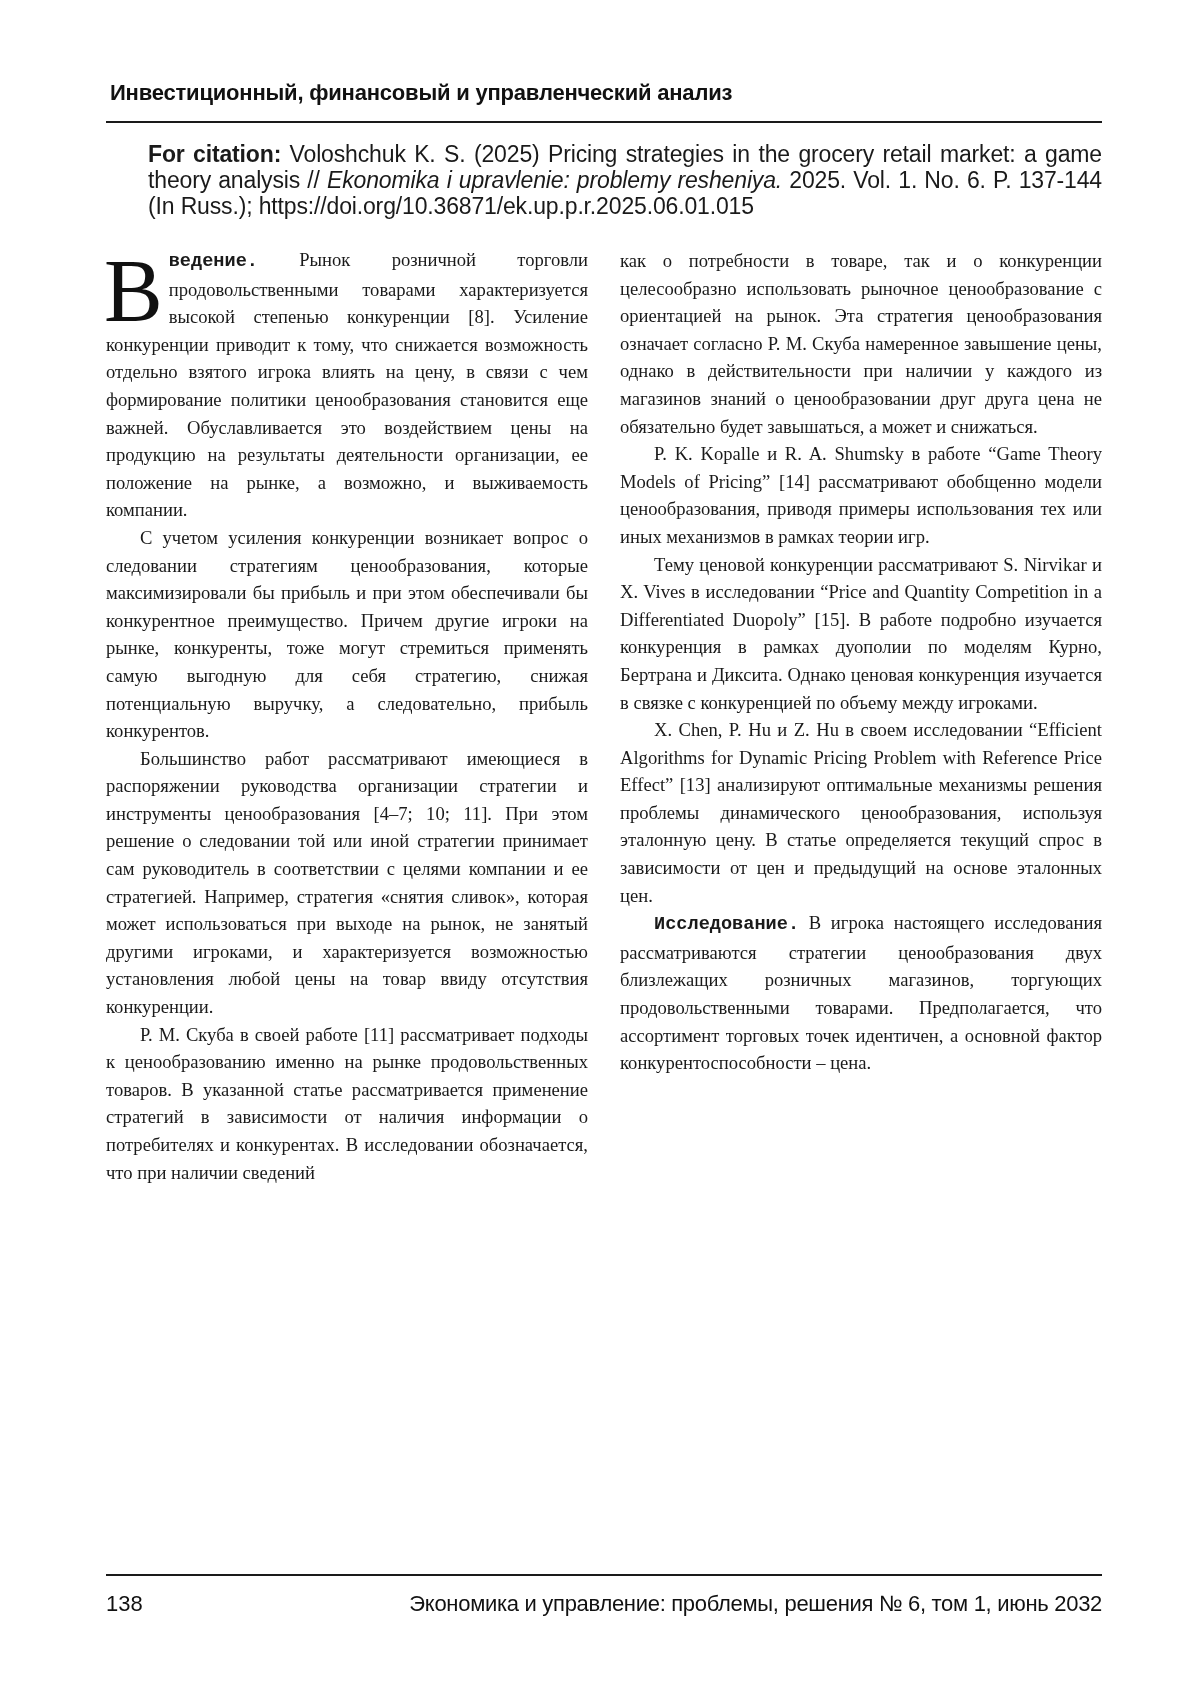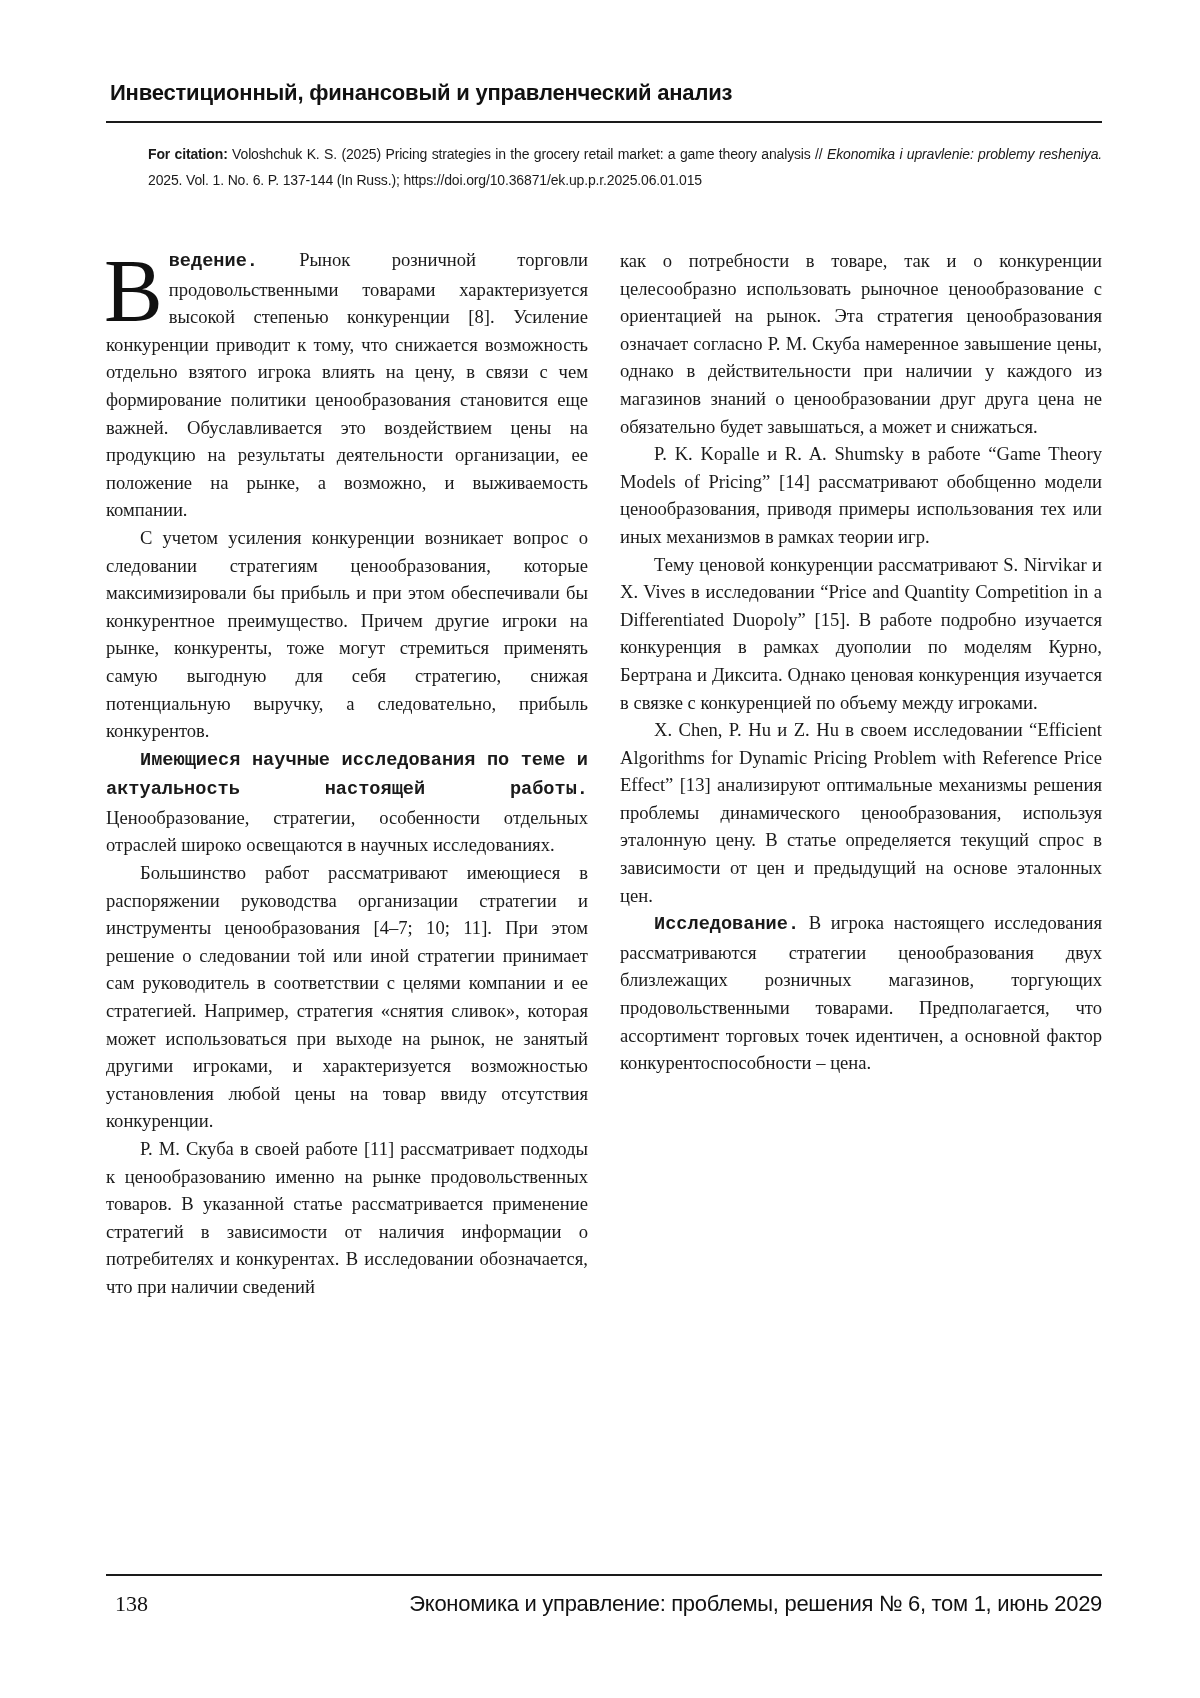--- a/index.html
+++ b/index.html
@@ -9,21 +9,21 @@
     .running-head {
       position: absolute; left: 110px; top: 80px; width: 996px;
       font-family: "Liberation Sans", sans-serif; font-weight: bold;
       font-size: 22px; letter-spacing: -0.2px; color: #111;
     }
     .rule-top {
       position: absolute; left: 106px; top: 121px; width: 996px; height: 2px; background: #1a1a1a;
     }
     .citation {
       position: absolute; left: 148px; top: 141px; width: 954px;
-      font-family: "Liberation Sans", sans-serif; font-size: 14px; line-height: 26px;
+      font-family: "Liberation Sans", sans-serif; font-size: 23px; line-height: 26px;
       text-align: justify; color: #1a1a1a; letter-spacing: -0.15px;
     }
     .citation b { font-weight: bold; }
     .citation i { font-style: italic; }
 
     .col {
       position: absolute; top: 246px; width: 482px;
       font-family: "Liberation Serif", serif; font-size: 18.6px; line-height: 27.6px;
       text-align: justify; color: #1a1a1a; hyphens: manual;
     }
@@ -36,21 +36,21 @@
     .dropcap {
       float: left; font-family: "Liberation Serif", serif; font-size: 88px;
       line-height: 70px; height: 72px; margin: 6px 6px 0 -2px; padding-top: 4px; color: #111;
     }
 
     .rule-bottom {
       position: absolute; left: 106px; top: 1574px; width: 996px; height: 2px; background: #1a1a1a;
     }
     .page-number {
       position: absolute; left: 106px; top: 1591px;
-      font-family: Liberation Serif, serif; font-size: 22px; color: #111; margin-left: 9px;
+      font-family: Liberation Sans, sans-serif; font-size: 22px; color: #111;
     }
     .journal-footer {
       position: absolute; right: 98px; top: 1591px;
       font-family: "Liberation Sans", sans-serif; font-size: 22px; color: #111; letter-spacing: -0.3px;
     }
   </style>
 </head>
 <body>
 
 <div class="running-head">Инвестиционный, финансовый и управленческий анализ</div>
@@ -58,28 +58,27 @@
 
 <div class="citation">
   <b>For citation:</b><span> Voloshchuk K. S. (2025) Pricing strategies in the grocery retail market: a game theory analysis // </span><i>Ekonomika i upravlenie: problemy resheniya.</i><span> 2025. Vol. 1. No. 6. P. 137-144 (In Russ.); https://doi.org/10.36871/ek.up.p.r.2025.06.01.015</span>
 </div>
 
 <div class="col col-left">
   <p class="no-indent">
     <span class="dropcap">В</span><b>ведение.</b><span> Рынок розничной торговли продовольственными товарами характеризуется высокой степенью конкуренции [8]. Усиление конкуренции приводит к тому, что снижается возможность отдельно взятого игрока влиять на цену, в связи с чем формирование политики ценообразования становится еще важней. Обуславливается это воздействием цены на продукцию на результаты деятельности организации, ее положение на рынке, а возможно, и выживаемость компании.</span>
   </p>
   <p>С учетом усиления конкуренции возникает вопрос о следовании стратегиям ценообразования, которые максимизировали бы прибыль и при этом обеспечивали бы конкурентное преимущество. Причем другие игроки на рынке, конкуренты, тоже могут стремиться применять самую выгодную для себя стратегию, снижая потенциальную выручку, а следовательно, прибыль конкурентов.</p>
-  <p><b>Имеющиеся научные исследования по теме и актуальность настоящей работы.</b><span> Ценообразование, стратегии, особенности отдельных отраслей широко освещаются в научных исследованиях.</span></p>
   <p>Большинство работ рассматривают имеющиеся в распоряжении руководства организации стратегии и инструменты ценообразования [4–7; 10; 11]. При этом решение о следовании той или иной стратегии принимает сам руководитель в соответствии с целями компании и ее стратегией. Например, стратегия «снятия сливок», которая может использоваться при выходе на рынок, не занятый другими игроками, и характеризуется возможностью установления любой цены на товар ввиду отсутствия конкуренции.</p>
   <p>Р. М. Скуба в своей работе [11] рассматривает подходы к ценообразованию именно на рынке продовольственных товаров. В указанной статье рассматривается применение стратегий в зависимости от наличия информации о потребителях и конкурентах. В исследовании обозначается, что при наличии сведений</p>
 </div>
 
 <div class="col col-right">
   <p class="no-indent">как о потребности в товаре, так и о конкуренции целесообразно использовать рыночное ценообразование с ориентацией на рынок. Эта стратегия ценообразования означает согласно Р. М. Скуба намеренное завышение цены, однако в действительности при наличии у каждого из магазинов знаний о ценообразовании друг друга цена не обязательно будет завышаться, а может и снижаться.</p>
   <p>P. K. Kopalle и R. A. Shumsky в работе “Game Theory Models of Pricing” [14] рассматривают обобщенно модели ценообразования, приводя примеры использования тех или иных механизмов в рамках теории игр.</p>
   <p>Тему ценовой конкуренции рассматривают S. Nirvikar и X. Vives в исследовании “Price and Quantity Competition in a Differentiated Duopoly” [15]. В работе подробно изучается конкуренция в рамках дуополии по моделям Курно, Бертрана и Диксита. Однако ценовая конкуренция изучается в связке с конкуренцией по объему между игроками.</p>
   <p>X. Chen, P. Hu и Z. Hu в своем исследовании “Efficient Algorithms for Dynamic Pricing Problem with Reference Price Effect” [13] анализируют оптимальные механизмы решения проблемы динамического ценообразования, используя эталонную цену. В статье определяется текущий спрос в зависимости от цен и предыдущий на основе эталонных цен.</p>
   <p><b>Исследование.</b><span> В игрока настоящего исследования рассматриваются стратегии ценообразования двух близлежащих розничных магазинов, торгующих продовольственными товарами. Предполагается, что ассортимент торговых точек идентичен, а основной фактор конкурентоспособности – цена.</span></p>
 </div>
 
 <div class="rule-bottom"></div>
 <div class="page-number">138</div>
-<div class="journal-footer">Экономика и управление: проблемы, решения № 6, том 1, июнь 2029</div>
+<div class="journal-footer">Экономика и управление: проблемы, решения № 6, том 1, июнь 2032</div>
 
 </body></html>

